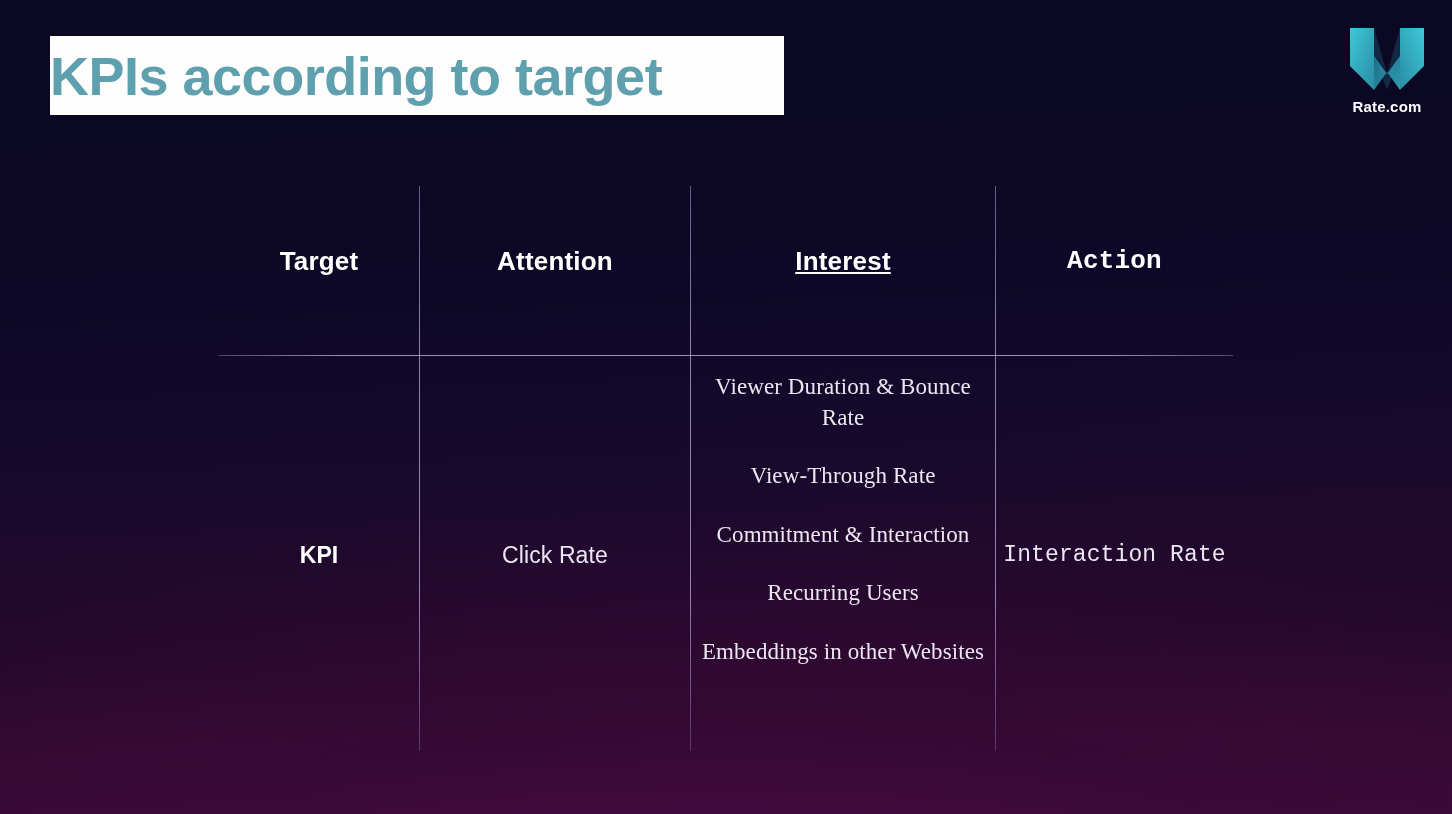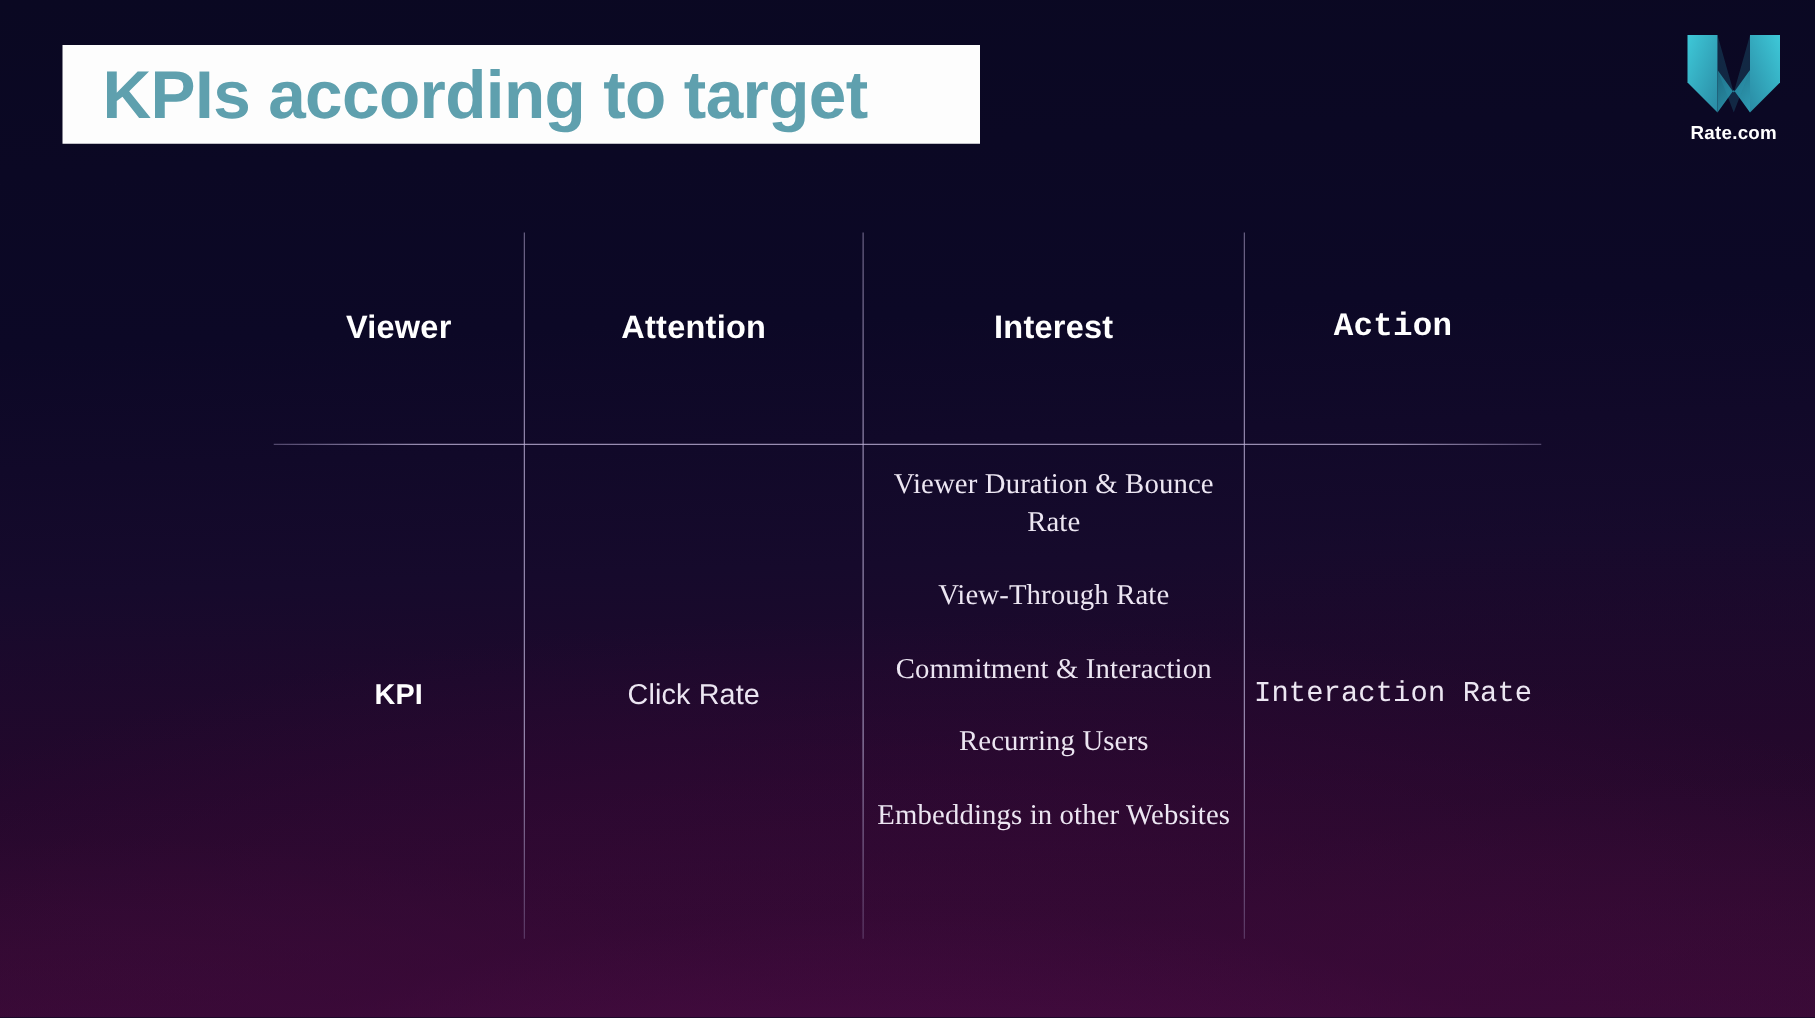--- a/index.html
+++ b/index.html
@@ -42,21 +42,21 @@
   }
 
   
   #title-box {
     position:absolute;
     left:50px; top:36px;
     width:734px; height:79px;
     background:#fdfdfd;
     display:flex;
     align-items:center;
-    padding-left:32px;
+    padding-left:0;
   }
   #title-text {
     font-size:54px;
     font-weight:700;
     letter-spacing:-0.5px;
     color:#5fa0ae;
     line-height:1;
     white-space:nowrap;
   }
 
@@ -116,21 +116,21 @@
     font-weight:400;
     color:#ece6f2;
     line-height:1.33;
     letter-spacing:0.1px;
   }
   .cell.bold { font-weight:700; color:#ffffff; }
 
   
   .c-target    { left:0px;   width:200px; }
   .c-attention { left:201px; width:270px; }
-  .c-interest  { left:472px; width:304px; }
+  .c-interest  { left:472px; width:304px;text-decoration:underline; }
   .c-action    { left:777px; width:237px;font-family:Liberation Mono, monospace; }
 
   
   .row-mid { top:354px; }
 
   #interest-list {
     position:absolute;
     left:472px; width:304px;
     top:186px;
     display:flex;
@@ -178,21 +178,21 @@
     <div id="logo-text">Rate.com</div>
   </div>
 
   <div id="table">
 
     <div class="vline" id="vline-1"></div>
     <div class="vline" id="vline-2"></div>
     <div class="vline" id="vline-3"></div>
     <div id="hline"></div>
 
-    <div class="col head c-target">Viewer</div>
+    <div class="col head c-target">Target</div>
     <div class="col head c-attention">Attention</div>
     <div class="col head c-interest">Interest</div>
     <div class="col head c-action">Action</div>
 
     <div class="col cell bold row-mid c-target">KPI</div>
     <div class="col cell row-mid c-attention">Click Rate</div>
     <div class="col cell row-mid c-action">Interaction Rate</div>
 
     <div id="interest-list">
       <div class="cell item">Viewer Duration &amp; Bounce Rate</div>

